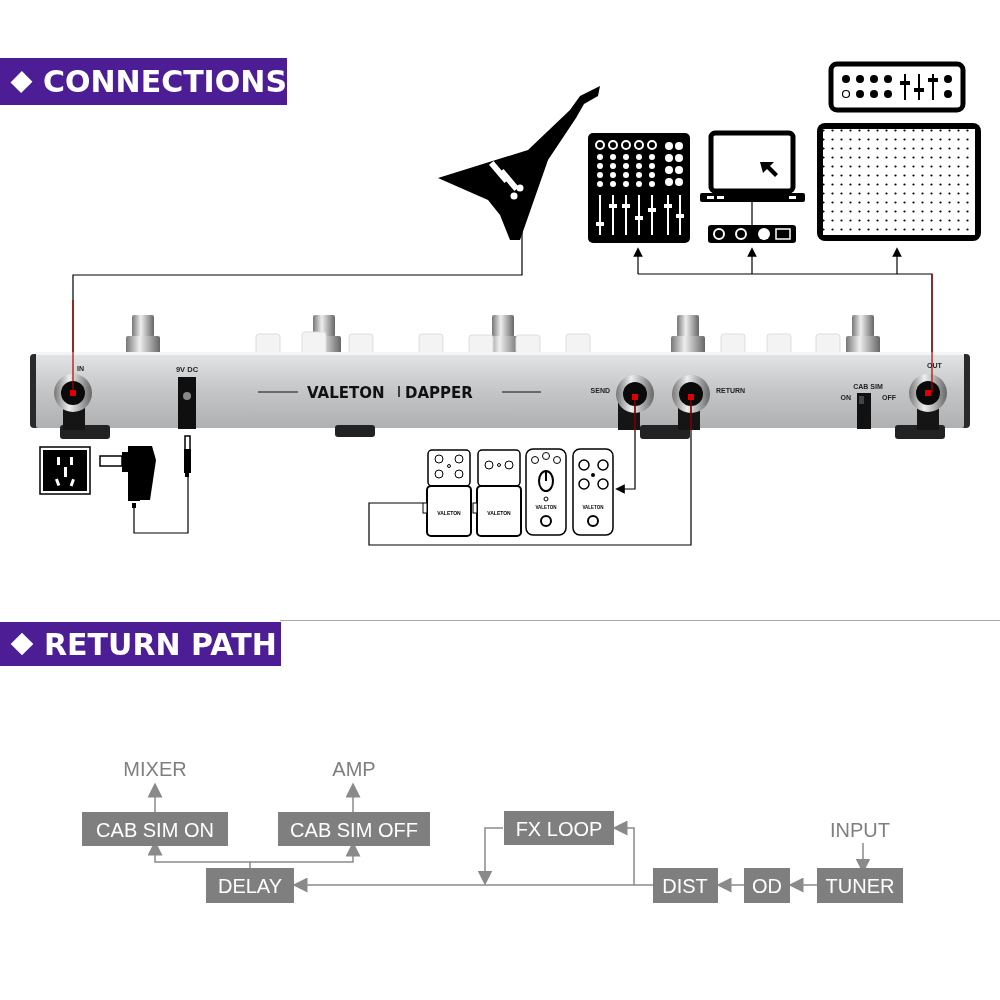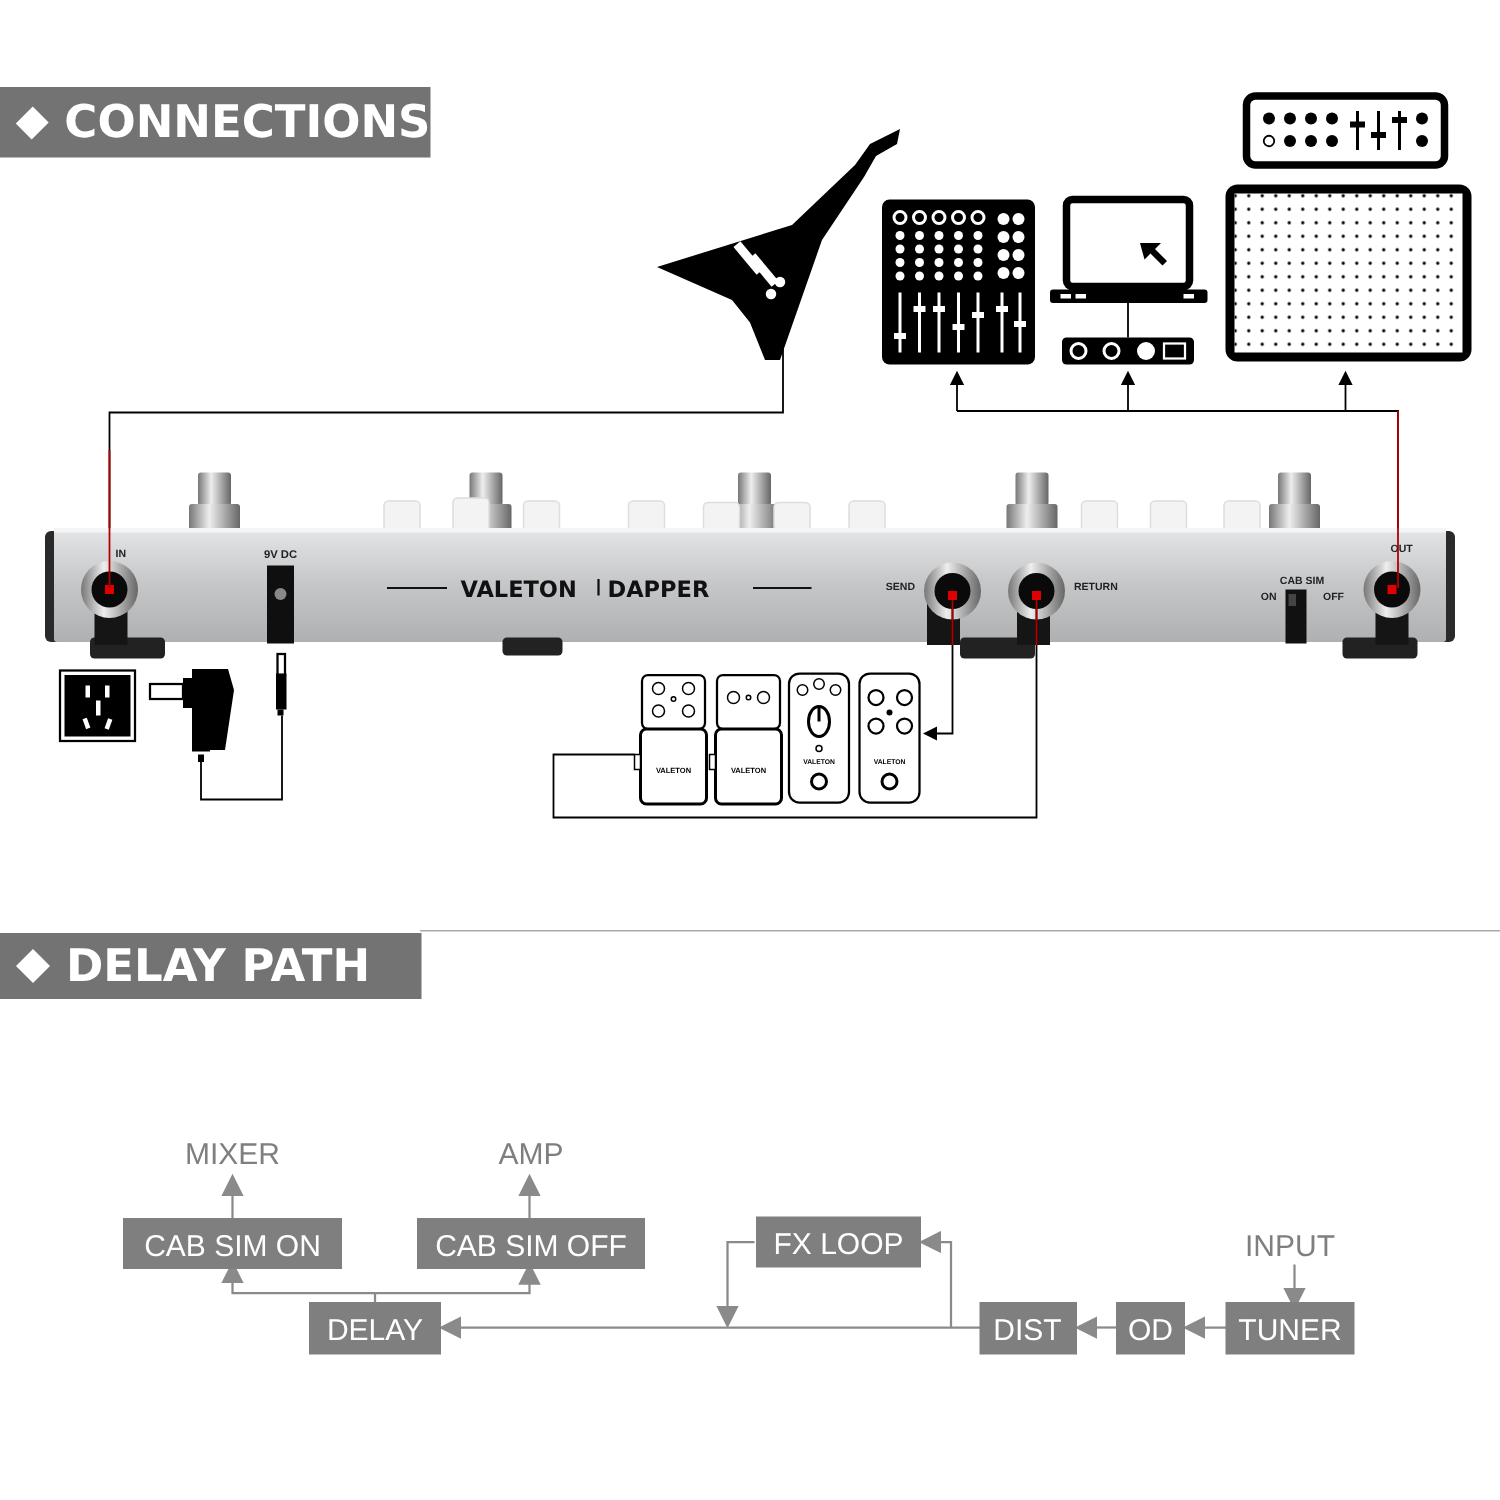--- a/index.html
+++ b/index.html
@@ -1,18 +1,18 @@
 <!DOCTYPE html>
 <html><head>
 <meta charset="utf-8">
 <style>
   html, body { margin: 0; padding: 0; background: #ffffff; }
   body { width: 1000px; height: 1000px; position: relative; overflow: hidden; font-family: "DejaVu Sans", sans-serif; }
   .section-header {
-    position: absolute; left: 0; background: #737373; color: #fff;
+    position: absolute; left: 0; background: #4c1d95; color: #fff;
     font-family: "DejaVu Sans", sans-serif; font-weight: bold;
     font-size: 30px; letter-spacing: 0px; display: flex; align-items: center;
     box-sizing: border-box; padding-left: 10px;
   }
   .section-header .diamond { width: 16px; height: 16px; background: #fff; transform: rotate(45deg); margin: 0 14px 0 4px; }
   #hdr-connections { top: 58px; width: 287px; height: 47px; }
   #hdr-signal { top: 622px; width: 281px; height: 44px; }
   .divider { position: absolute; left: 280px; top: 620px; width: 720px; height: 1px; background: #aaa; }
   svg { position: absolute; left: 0; top: 0; }
 </style>
@@ -21,21 +21,21 @@
 
 <div class="section-header" id="hdr-connections">
   <span class="diamond"></span>
   <span>CONNECTIONS</span>
 </div>
 
 <div class="divider"></div>
 
 <div class="section-header" id="hdr-signal">
   <span class="diamond"></span>
-  <span>DELAY PATH</span>
+  <span>RETURN PATH</span>
 </div>
 
 <svg width="1000" height="1000" viewBox="0 0 1000 1000">
   <defs>
     <marker id="arrowK" markerWidth="8" markerHeight="8" refX="4" refY="4" orient="auto">
       <path d="M0,0 L8,4 L0,8 z" fill="#000"></path>
     </marker>
     <marker id="arrowG" markerWidth="10" markerHeight="10" refX="5" refY="5" orient="auto">
       <path d="M0,0 L10,5 L0,10 z" fill="#8a8a8a"></path>
     </marker>

